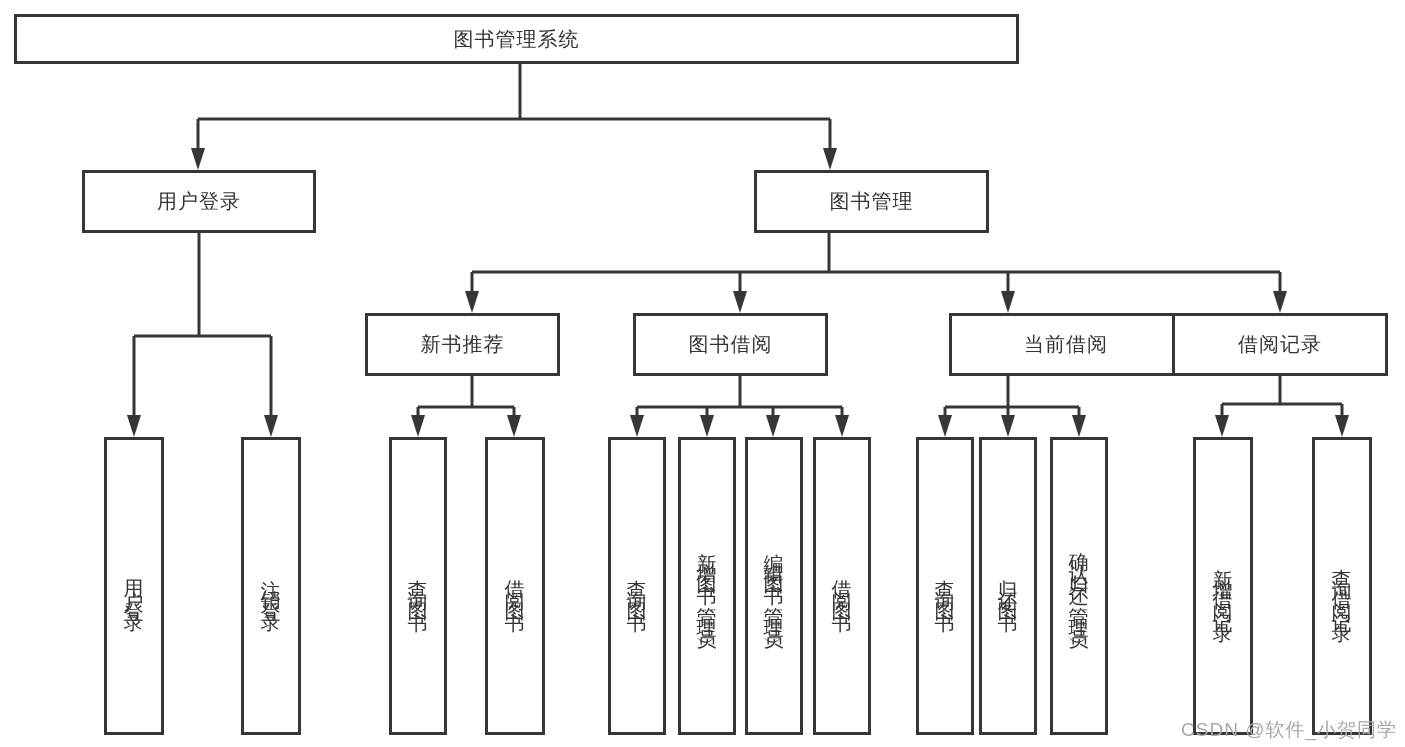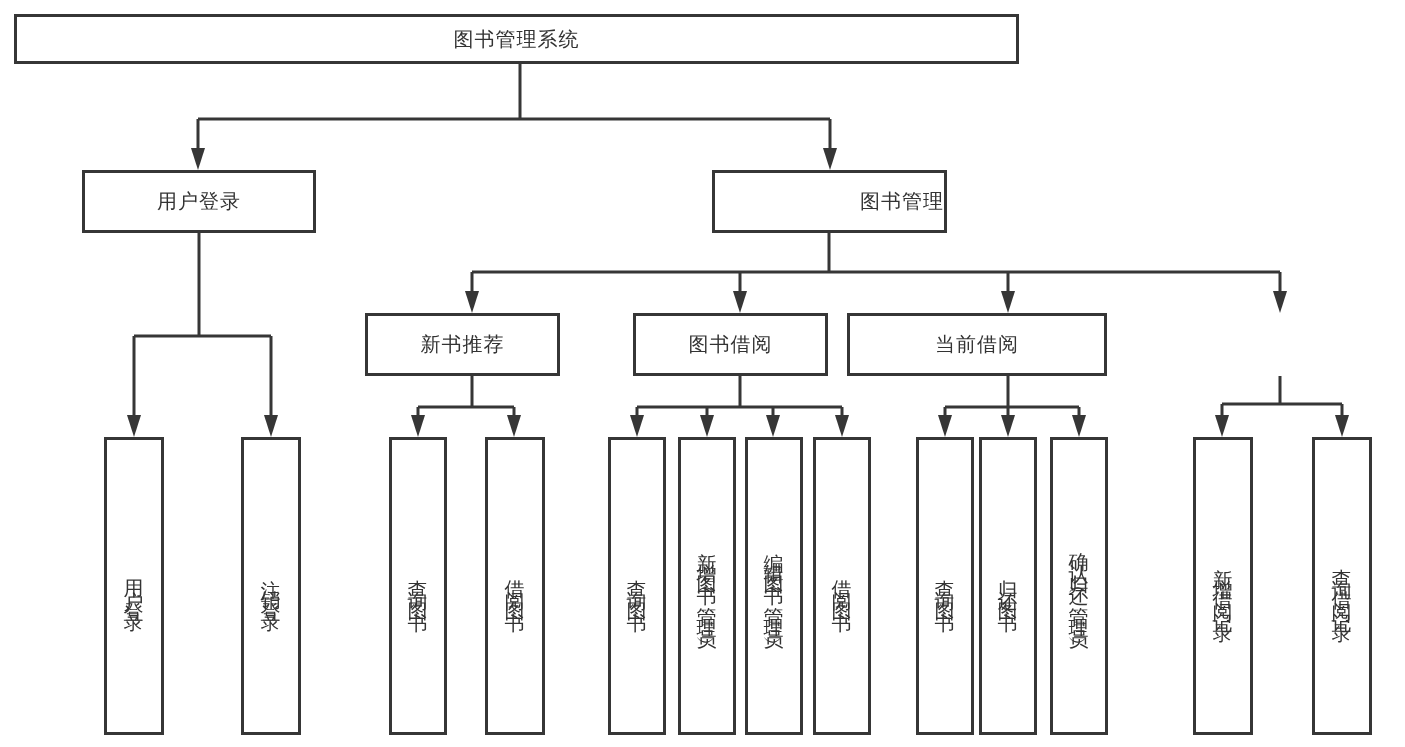--- a/index.html
+++ b/index.html
@@ -100,32 +100,35 @@
     </g>
   </svg>
 
   <div class="node h-node" style="left:14px; top:14px; width:1005px; height:50px;">
     <span class="label">图书管理系统</span>
   </div>
 
   <div class="node h-node" style="left:82px; top:170px; width:234px; height:63px;">
     <span class="label">用户登录</span>
   </div>
-  <div class="node h-node" style="left:712px; top:170px; width:235px; height:63px;justify-content:flex-end;">
+  <div class="node h-node" style="left:754px; top:170px; width:235px; height:63px;">
     <span class="label">图书管理</span>
   </div>
 
   <div class="node h-node" style="left:365px; top:313px; width:195px; height:63px;">
     <span class="label">新书推荐</span>
   </div>
   <div class="node h-node" style="left:633px; top:313px; width:195px; height:63px;">
     <span class="label">图书借阅</span>
   </div>
-  <div class="node h-node" style="left:847px; top:313px; width:260px; height:63px;">
+  <div class="node h-node" style="left:949px; top:313px; width:234px; height:63px;">
     <span class="label">当前借阅</span>
+  </div>
+  <div class="node h-node" style="left:1172px; top:313px; width:216px; height:63px;">
+    <span class="label">借阅记录</span>
   </div>
 
   <div class="node v-node" style="left:104px; top:437px; width:60px; height:298px;">
     <span class="label">用户登录</span>
   </div>
   <div class="node v-node" style="left:241px; top:437px; width:60px; height:298px;">
     <span class="label">注销登录</span>
   </div>
 
   <div class="node v-node" style="left:389px; top:437px; width:58px; height:298px;">
@@ -158,14 +161,15 @@
     <span class="label">确认归还（管理员）</span>
   </div>
 
   <div class="node v-node" style="left:1193px; top:437px; width:60px; height:298px;">
     <span class="label">新增借阅记录</span>
   </div>
   <div class="node v-node" style="left:1312px; top:437px; width:60px; height:298px;">
     <span class="label">查询借阅记录</span>
   </div>
 
+  <div id="watermark">CSDN @软件_小贺同学</div>
 
 </div>
 
 </body></html>

